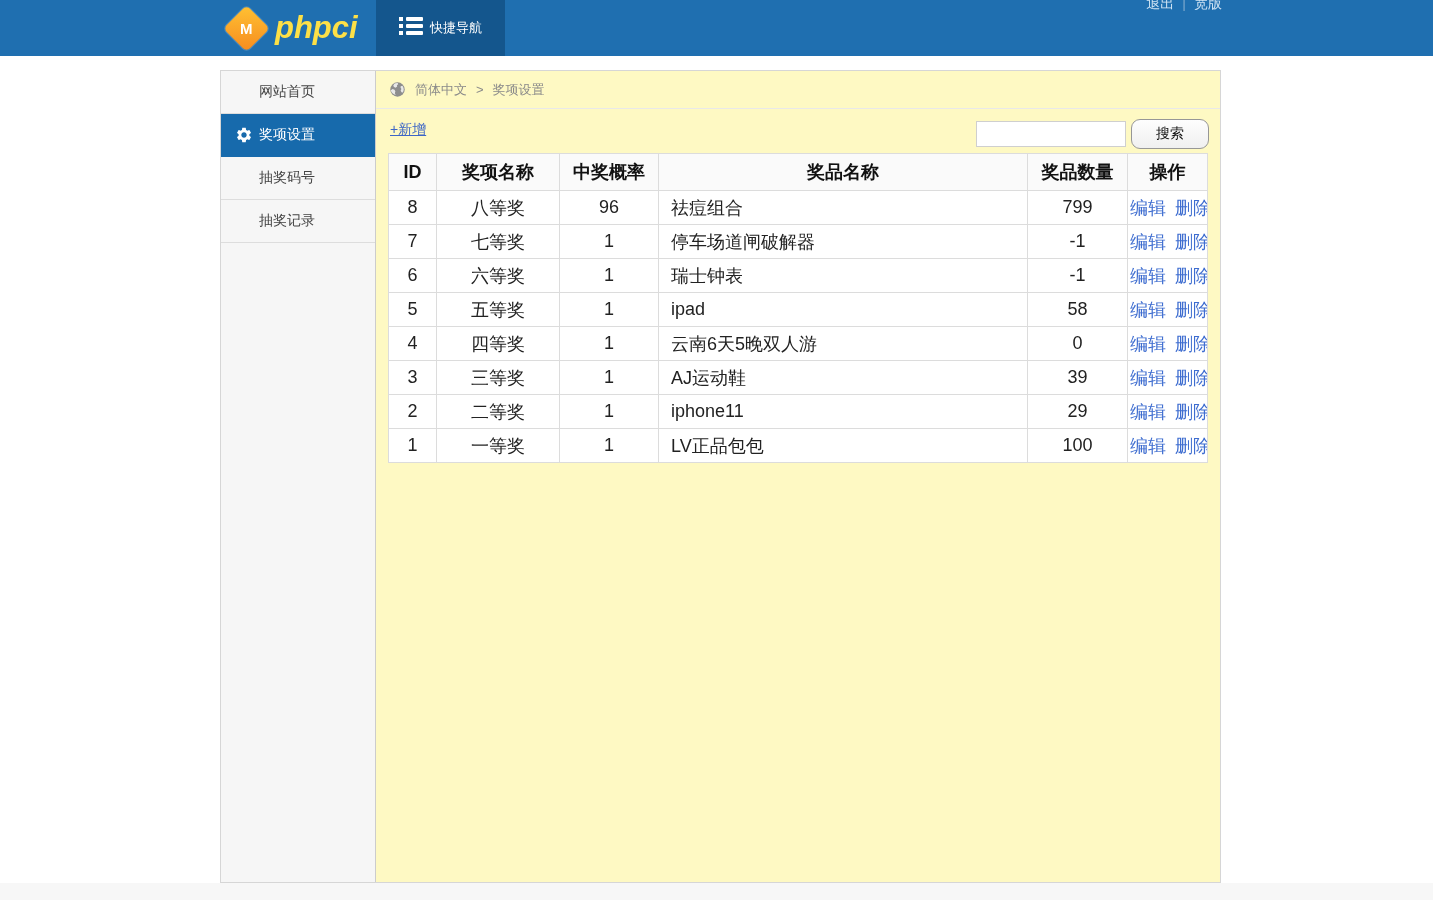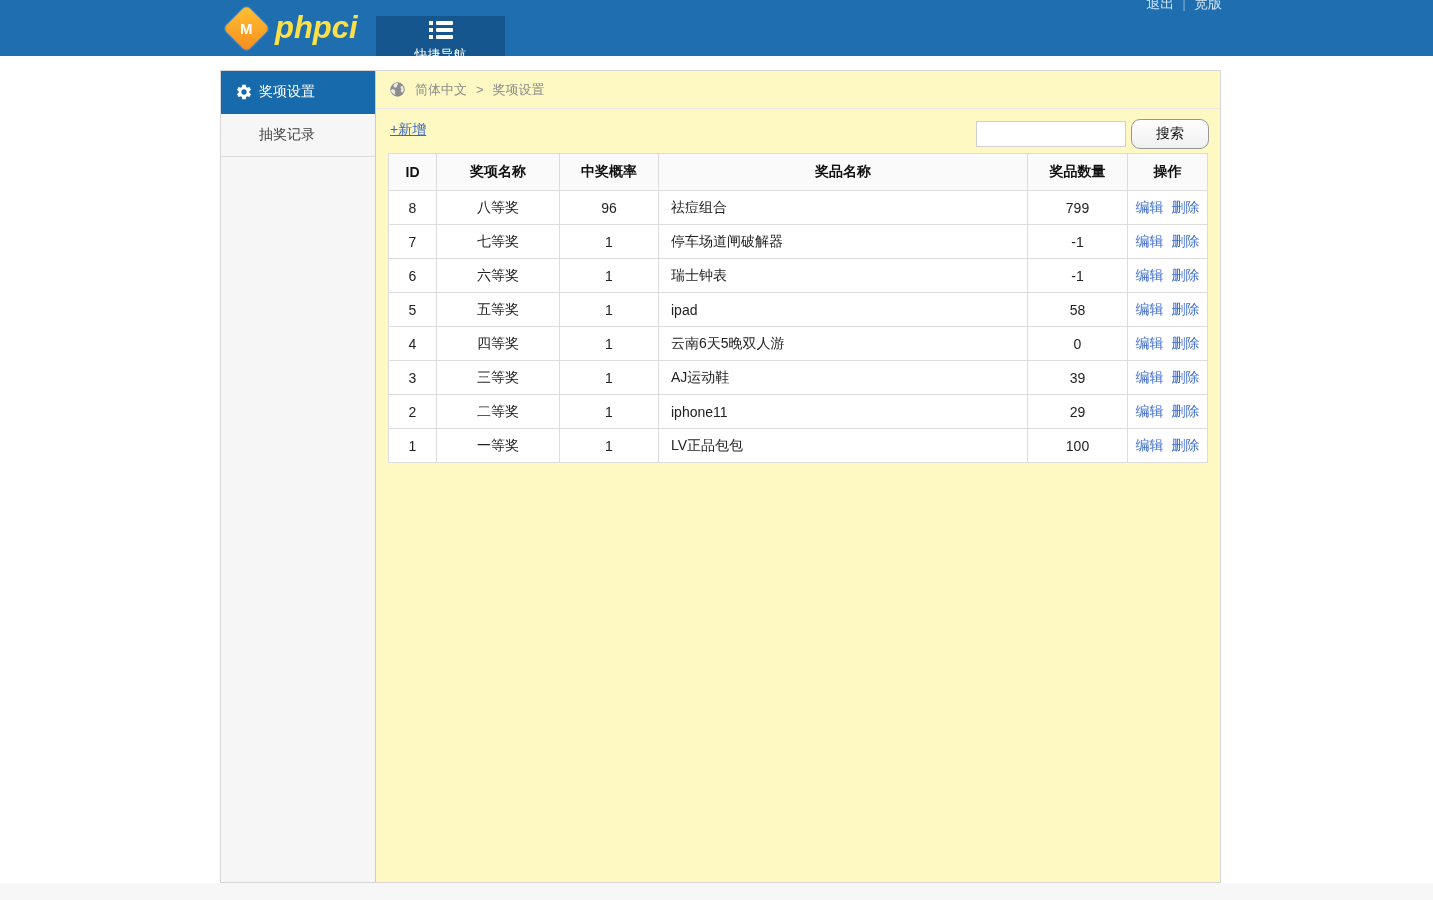--- a/index.html
+++ b/index.html
@@ -4,21 +4,21 @@
 <style>
   * { margin:0; padding:0; box-sizing:border-box; }
   html,body { width:1433px; height:900px; background:#ffffff; font-family:"Liberation Sans", sans-serif; overflow:hidden; }
 
   
   .topbar { position:relative; height:56px; background:#1f6fb0; overflow:hidden; }
   .logo { position:absolute; left:230px; top:0; height:56px; display:flex; align-items:center; gap:12px; cursor:pointer; }
   .logo-diamond { width:33px; height:33px; background:linear-gradient(135deg,#ffc233,#f68b1f); border-radius:5px; transform:rotate(45deg); display:flex; align-items:center; justify-content:center; box-shadow:0 0 0 1px rgba(255,255,255,.18); }
   .logo-diamond i { transform:rotate(-45deg); font-style:normal; color:#fff; font-weight:bold; font-size:15px; }
   .logo-text { color:#fde047; font-size:31px; font-weight:bold; font-style:italic; }
-  .nav-tab { position:absolute; left:376px; top:0; width:129px; height:56px; background:#14568d; display:flex; flex-direction:column; align-items:center; justify-content:center; gap:7px; cursor:pointer;margin-top:16px; }
+  .nav-tab { position:absolute; left:376px; top:0; width:129px; height:56px; background:#14568d; display:flex; flex-direction:row; align-items:center; justify-content:center; gap:7px; cursor:pointer; }
   .list-icon { display:flex; flex-direction:column; gap:3px; margin-top:-4px; }
   .list-icon .row { display:flex; gap:3px; align-items:center; }
   .list-icon .dot { width:4px; height:4px; background:#fff; }
   .list-icon .bar { width:17px; height:4px; background:#fff; border-radius:1px; }
   .nav-tab .label { color:#fff; font-size:13px; }
   .top-links { position:absolute; right:211px; top:-5px; font-size:14px; display:flex; gap:8px; align-items:flex-start; }
   .top-links a { color:#cfe3f3; text-decoration:none; cursor:pointer; }
   .top-links .sep { color:#7fa9cc; }
 
   
@@ -35,21 +35,21 @@
   .main { flex:1; display:flex; flex-direction:column; background:#fef9c3; }
   .breadcrumb { height:38px; flex-shrink:0; border-bottom:1px solid #e9e9e9; display:flex; align-items:center; gap:9px; padding-left:13px; color:#8a8a8a; font-size:13px; }
   .breadcrumb .globe { width:17px; height:17px; flex-shrink:0; }
 
   .toolbar { position:relative; height:44px; flex-shrink:0; }
   .add-link { position:absolute; left:14px; top:12px; color:#3d66c6; font-size:14px; text-decoration:underline; cursor:pointer; }
   .search-input { position:absolute; right:94px; top:12px; width:150px; height:26px; border:1px solid #cfcfcf; padding:0 6px; font-size:13px; outline:none; background:#fff; }
   .search-btn { position:absolute; right:11px; top:10px; width:78px; height:30px; background:linear-gradient(#fefefe,#f0f0f0); border:1px solid #979797; border-radius:9px; font-size:14px; color:#111; cursor:pointer; font-family:"Liberation Sans", sans-serif; }
 
   
-  .data-table { margin:0 12px; width:calc(100% - 24px); border-collapse:collapse; table-layout:fixed; font-size:14px; color:#222; }
+  .data-table { margin:0 12px; width:calc(100% - 24px); border-collapse:collapse; table-layout:fixed; font-size:18px; color:#222; }
   .data-table th, .data-table td { border:1px solid #dcdcdc; text-align:center; overflow:hidden; white-space:nowrap; }
   .data-table th { height:37px; background:#fafafa; font-weight:bold; color:#111; }
   .data-table td { height:34px; background:#fff; }
   .data-table td.col-prize { text-align:left; padding-left:12px; }
   .data-table td.col-actions a { color:#3e6dd0; text-decoration:none; margin:0 2px; cursor:pointer; }
 </style>
 </head>
 <body>
 
 <div class="topbar">
@@ -78,27 +78,33 @@
   </div>
   <div class="top-links">
     <a>退出</a>
     <span class="sep">|</span>
     <a>宽版</a>
   </div>
 </div>
 
 <div class="container">
   <aside class="sidebar" id="sidebar">
+      <div class="side-item">
+        <span>网站首页</span>
+      </div>
       <div class="side-item active">
   <span class="gear">
     <svg viewBox="0 0 24 24" width="18" height="18">
       <path fill="#ffffff" d="M19.14 12.94c.04-.3.06-.61.06-.94 0-.32-.02-.64-.07-.94l2.03-1.58c.18-.14.23-.41.12-.61l-1.92-3.32c-.12-.22-.37-.29-.59-.22l-2.39.96c-.5-.38-1.03-.7-1.62-.94l-.36-2.54c-.04-.24-.24-.41-.48-.41h-3.84c-.24 0-.43.17-.47.41l-.36 2.54c-.59.24-1.13.57-1.62.94l-2.39-.96c-.22-.08-.47 0-.59.22L2.74 8.87c-.12.21-.08.47.12.61l2.03 1.58c-.05.3-.09.63-.09.94s.02.64.07.94l-2.03 1.58c-.18.14-.23.41-.12.61l1.92 3.32c.12.22.37.29.59.22l2.39-.96c.5.38 1.03.7 1.62.94l.36 2.54c.05.24.24.41.48.41h3.84c.24 0 .44-.17.47-.41l.36-2.54c.59-.24 1.13-.56 1.62-.94l2.39.96c.22.08.47 0 .59-.22l1.92-3.32c.12-.22.07-.47-.12-.61l-2.01-1.58zM12 15.6c-1.98 0-3.6-1.62-3.6-3.6s1.62-3.6 3.6-3.6 3.6 1.62 3.6 3.6-1.62 3.6-3.6 3.6z"></path>
     </svg>
   </span>
 <span>奖项设置</span>
+      </div>
+      <div class="side-item">
+        <span>抽奖码号</span>
       </div>
       <div class="side-item">
         <span>抽奖记录</span>
       </div>
     </aside>
 
   <main class="main">
     <div class="breadcrumb">
       <svg class="globe" viewBox="0 0 20 20">
         <circle cx="10" cy="10" r="8.5" fill="#8d8d8d"></circle>

